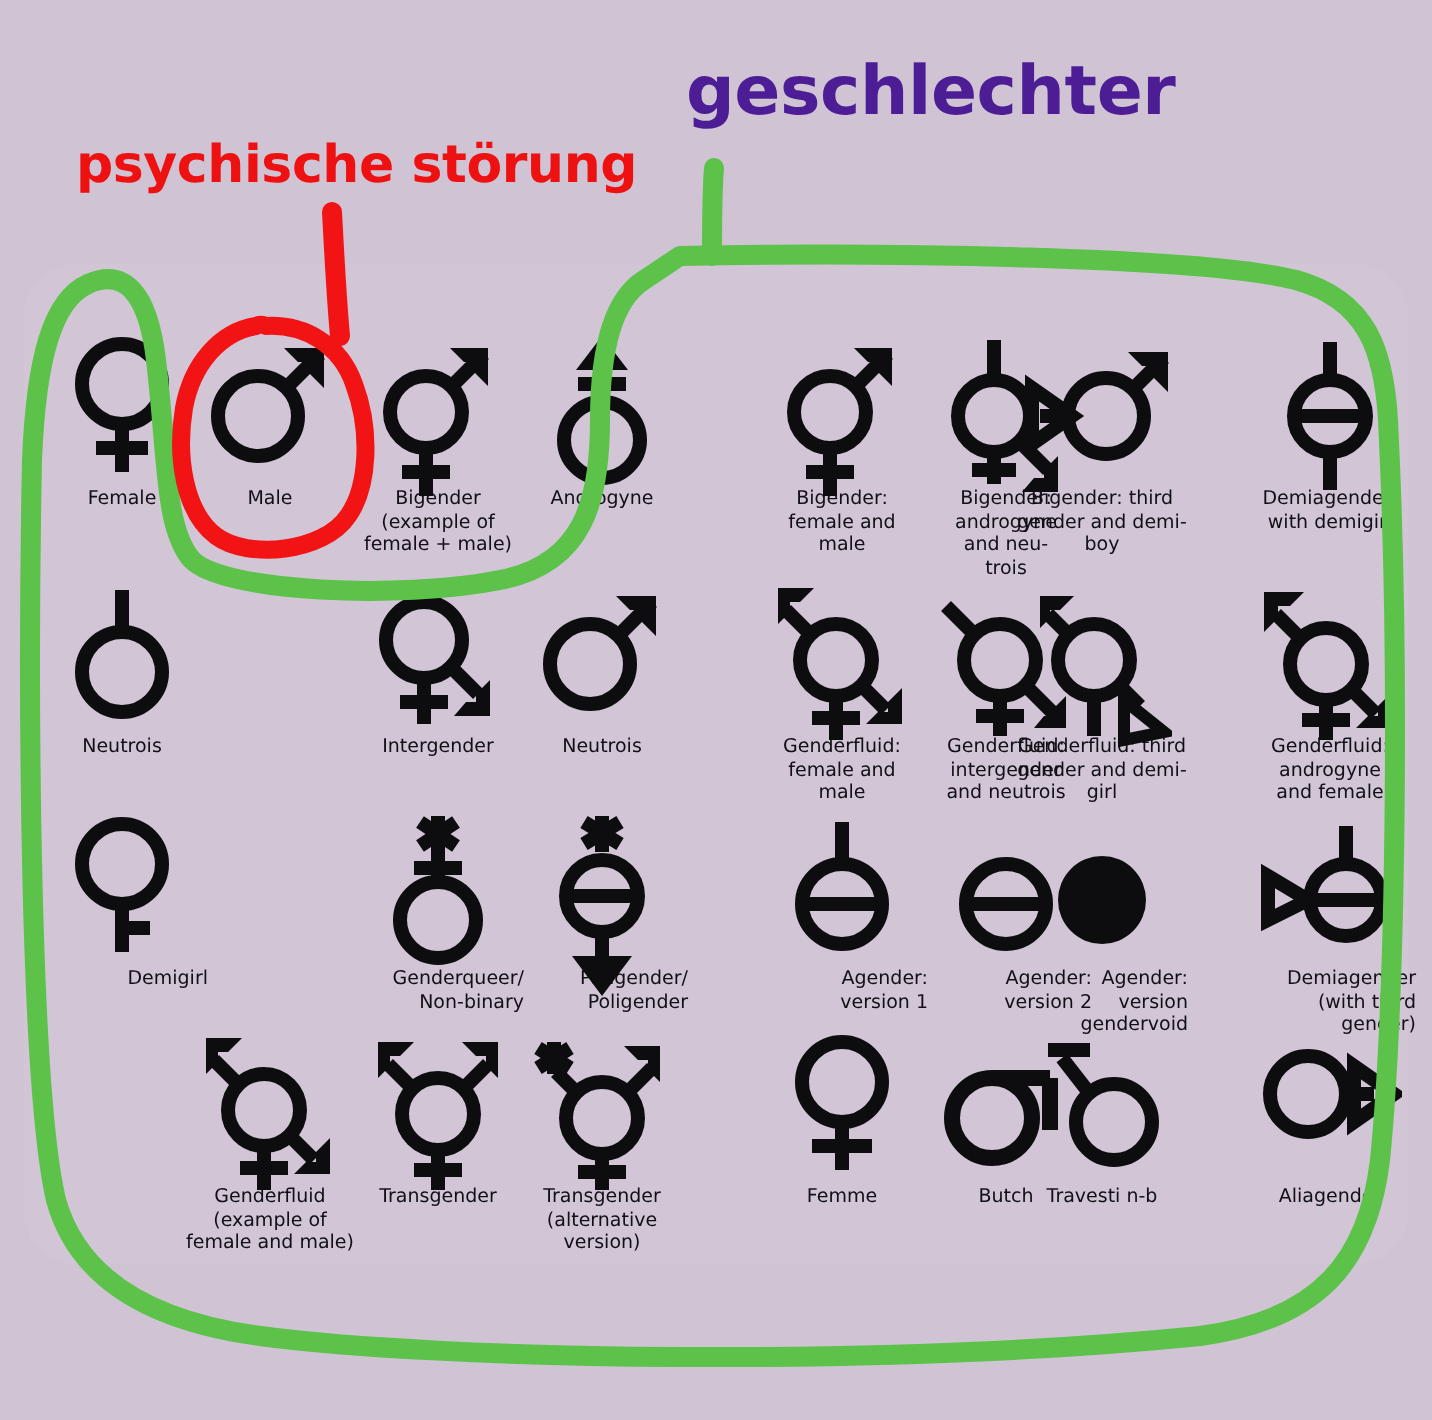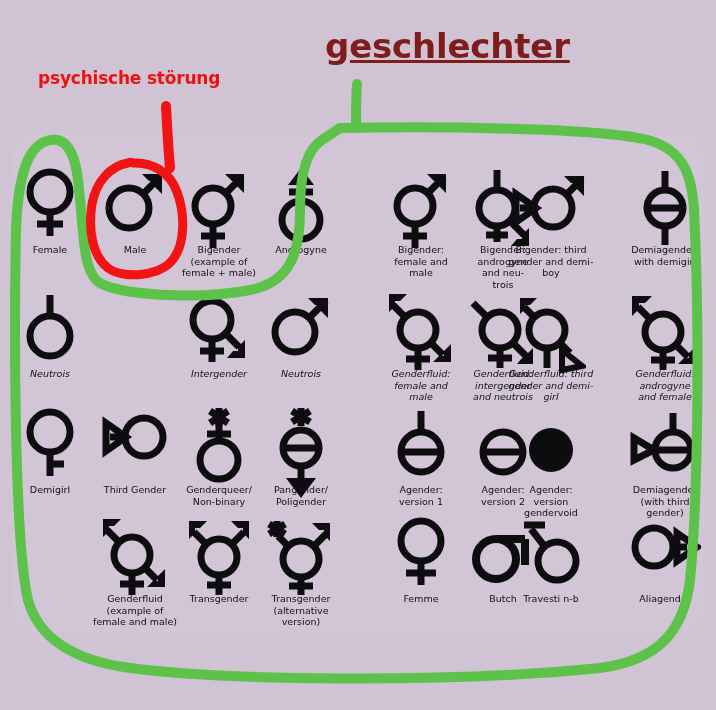--- a/index.html
+++ b/index.html
@@ -21,22 +21,22 @@
   }
 
   
   .annot{
     position:absolute;
     font-weight:bold;
     letter-spacing:-0.2px;
     white-space:nowrap;
     font-family:"DejaVu Sans","Liberation Sans",sans-serif;
   }
-  #ann-red{left:38px;top:68px;font-size:17px;color:#ee1111;}
-  #ann-green{left:325px;top:26px;font-size:34px;color:#7f1d1d;text-decoration:underline;}
+  #ann-red{left:38px;top:68px;font-size:26px;color:#ee1111;}
+  #ann-green{left:343px;top:26px;font-size:34px;color:#4c1d95;}
 
   
   .grid{position:absolute;left:0;top:0;width:716px;height:710px;}
   .cell{
     position:absolute;
     width:86px;
     text-align:center;
     color:#0d0d10;
   }
   .cell .sym{
@@ -48,23 +48,23 @@
   }
   .cell .sym svg{display:block;margin:0 auto;}
   .cell .lbl{
     display:block;
     font-size:9.5px;
     line-height:11.5px;
     color:#121016;
     font-family:"DejaVu Sans","Liberation Sans",sans-serif;
     white-space:pre-line;
   }
-  .row1{top:166px;} .row2{top:290px;font-style:italic;} .row3{top:406px;} .row4{top:515px;}
-
-  .c1{left:7px;}  .c2{left:92px;}  .c3{left:176px;} .c4{left:258px;}
+  .row1{top:166px;} .row2{top:290px;} .row3{top:406px;text-align:right;} .row4{top:515px;}
+
+  .c1{left:18px;}  .c2{left:92px;}  .c3{left:176px;} .c4{left:258px;}
   .c5{left:378px;} .c6{left:460px;} .c7{left:508px;} .c8{left:622px;}
 
   
   #overlay{position:absolute;left:0;top:0;width:716px;height:710px;pointer-events:none;}
 </style>
 </head>
 <body>
 
 <div id="stage">
 
@@ -318,32 +318,20 @@
             <g fill="none" stroke="#0d0d10" stroke-width="7">
           <circle cx="28" cy="26" r="20"></circle>
               <line x1="28" y1="46" x2="28" y2="70"></line>
               <line x1="28" y1="58" x2="42" y2="58"></line>
         </g>
           </svg>
       </span>
       <span class="lbl">Demigirl</span>
     </div>
 
-    <div class="cell row3 c2">
-      <span class="sym">
-        <svg width="70" height="62" viewBox="0 0 70 62">
-            <g fill="none" stroke="#0d0d10" stroke-width="7">
-          <circle cx="44" cy="31" r="19"></circle>
-              <line x1="25" y1="31" x2="10" y2="31"></line>
-          <path d="M6 17 L6 45 L26 31 Z"></path>
-        </g>
-          </svg>
-      </span>
-      <span class="lbl">Third Gender</span>
-    </div>
 
     <div class="cell row3 c3">
       <span class="sym">
         <svg width="58" height="84" viewBox="0 0 58 84">
             <g fill="none" stroke="#0d0d10" stroke-width="7">
           <circle cx="29" cy="54" r="19"></circle>
               <line x1="29" y1="35" x2="29" y2="16"></line>
               <line x1="17" y1="28" x2="41" y2="28"></line>
           <line x1="29" y1="2" x2="29" y2="20"></line>
               <line x1="20" y1="5" x2="38" y2="17"></line>

